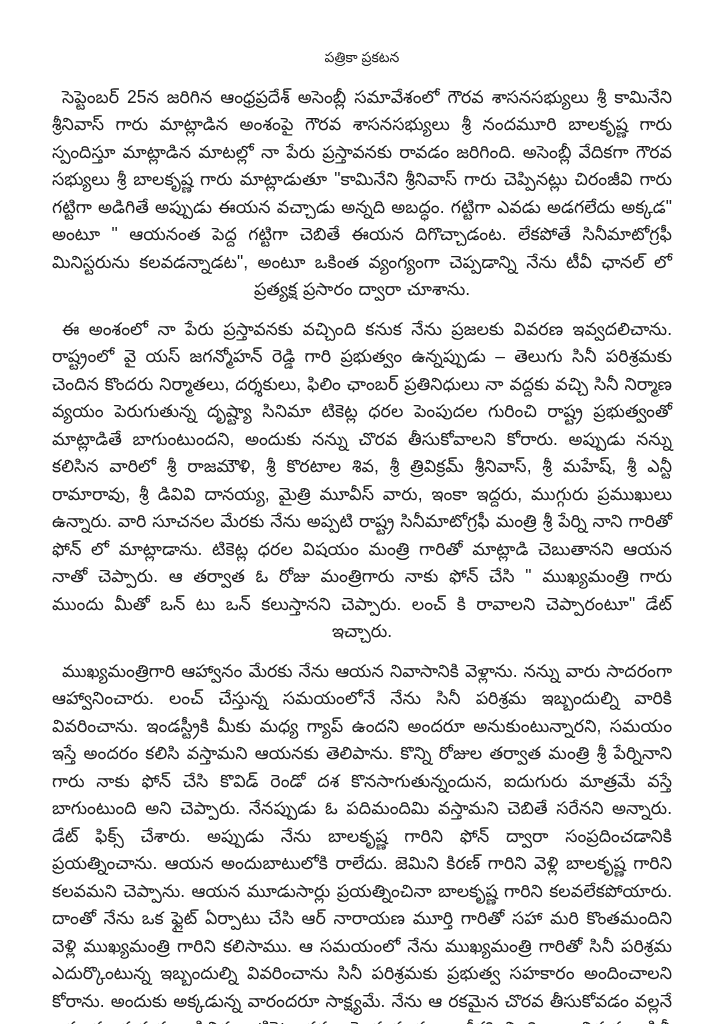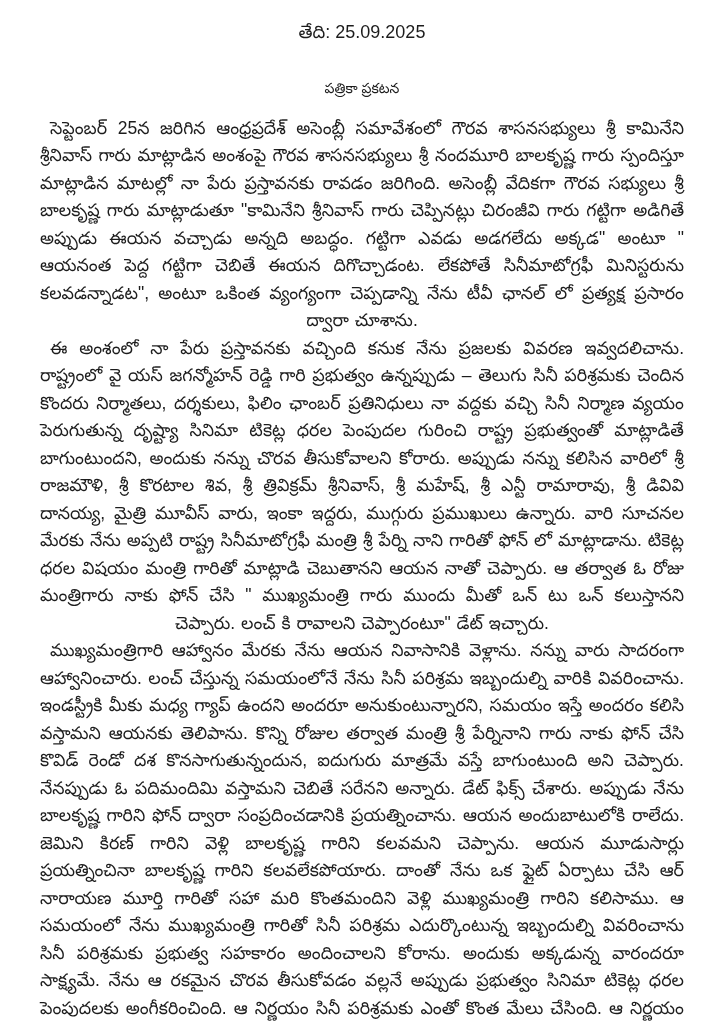--- a/index.html
+++ b/index.html
@@ -29,33 +29,32 @@
   }
   .doc-title {
     text-align: center;
     font-size: 14px;
     line-height: 1.4;
     margin: 34px 0 16px 0;
   }
   .body-text p {
     font-size: 17.5px;
     line-height: 27.5px;
-    margin: 0;
+    margin: 12px;
     text-align: justify;
     text-align-last: center;
     text-indent: 10px;
     word-spacing: 1px;
   }
 </style>
 </head>
 <body>
 
 <div class="page">
 
-  <div class="date-line">తేది: 25.09.2025</div>
 
   <div class="doc-title">పత్రికా ప్రకటన</div>
 
   <div class="body-text">
     <p>సెప్టెంబర్ 25న జరిగిన ఆంధ్రప్రదేశ్ అసెంబ్లీ సమావేశంలో గౌరవ శాసనసభ్యులు శ్రీ కామినేని శ్రీనివాస్ గారు మాట్లాడిన అంశంపై గౌరవ శాసనసభ్యులు శ్రీ నందమూరి బాలకృష్ణ గారు స్పందిస్తూ మాట్లాడిన మాటల్లో నా పేరు ప్రస్తావనకు రావడం జరిగింది. అసెంబ్లీ వేదికగా గౌరవ సభ్యులు శ్రీ బాలకృష్ణ గారు మాట్లాడుతూ "కామినేని శ్రీనివాస్ గారు చెప్పినట్లు చిరంజీవి గారు గట్టిగా అడిగితే అప్పుడు ఈయన వచ్చాడు అన్నది అబద్ధం. గట్టిగా ఎవడు అడగలేదు అక్కడ" అంటూ " ఆయనంత పెద్ద గట్టిగా చెబితే ఈయన దిగొచ్చాడంట. లేకపోతే సినీమాటోగ్రఫీ మినిస్టరును కలవడన్నాడట", అంటూ ఒకింత వ్యంగ్యంగా చెప్పడాన్ని నేను టీవీ ఛానల్ లో ప్రత్యక్ష ప్రసారం ద్వారా చూశాను.</p>
     <p>ఈ అంశంలో నా పేరు ప్రస్తావనకు వచ్చింది కనుక నేను ప్రజలకు వివరణ ఇవ్వదలిచాను. రాష్ట్రంలో వై యస్ జగన్మోహన్ రెడ్డి గారి ప్రభుత్వం ఉన్నప్పుడు – తెలుగు సినీ పరిశ్రమకు చెందిన కొందరు నిర్మాతలు, దర్శకులు, ఫిలిం ఛాంబర్ ప్రతినిధులు నా వద్దకు వచ్చి సినీ నిర్మాణ వ్యయం పెరుగుతున్న దృష్ట్యా సినిమా టికెట్ల ధరల పెంపుదల గురించి రాష్ట్ర ప్రభుత్వంతో మాట్లాడితే బాగుంటుందని, అందుకు నన్ను చొరవ తీసుకోవాలని కోరారు. అప్పుడు నన్ను కలిసిన వారిలో శ్రీ రాజమౌళి, శ్రీ కొరటాల శివ, శ్రీ త్రివిక్రమ్ శ్రీనివాస్, శ్రీ మహేష్, శ్రీ ఎన్టీ రామారావు, శ్రీ డివివి దానయ్య, మైత్రి మూవీస్ వారు, ఇంకా ఇద్దరు, ముగ్గురు ప్రముఖులు ఉన్నారు. వారి సూచనల మేరకు నేను అప్పటి రాష్ట్ర సినీమాటోగ్రఫీ మంత్రి శ్రీ పేర్ని నాని గారితో ఫోన్ లో మాట్లాడాను. టికెట్ల ధరల విషయం మంత్రి గారితో మాట్లాడి చెబుతానని ఆయన నాతో చెప్పారు. ఆ తర్వాత ఓ రోజు మంత్రిగారు నాకు ఫోన్ చేసి " ముఖ్యమంత్రి గారు ముందు మీతో ఒన్ టు ఒన్ కలుస్తానని చెప్పారు. లంచ్ కి రావాలని చెప్పారంటూ" డేట్ ఇచ్చారు.</p>
     <p>ముఖ్యమంత్రిగారి ఆహ్వానం మేరకు నేను ఆయన నివాసానికి వెళ్లాను. నన్ను వారు సాదరంగా ఆహ్వానించారు. లంచ్ చేస్తున్న సమయంలోనే నేను సినీ పరిశ్రమ ఇబ్బందుల్ని వారికి వివరించాను. ఇండస్ట్రీకి మీకు మధ్య గ్యాప్ ఉందని అందరూ అనుకుంటున్నారని, సమయం ఇస్తే అందరం కలిసి వస్తామని ఆయనకు తెలిపాను. కొన్ని రోజుల తర్వాత మంత్రి శ్రీ పేర్నినాని గారు నాకు ఫోన్ చేసి కొవిడ్ రెండో దశ కొనసాగుతున్నందున, ఐదుగురు మాత్రమే వస్తే బాగుంటుంది అని చెప్పారు. నేనప్పుడు ఓ పదిమందిమి వస్తామని చెబితే సరేనని అన్నారు. డేట్ ఫిక్స్ చేశారు. అప్పుడు నేను బాలకృష్ణ గారిని ఫోన్ ద్వారా సంప్రదించడానికి ప్రయత్నించాను. ఆయన అందుబాటులోకి రాలేదు. జెమిని కిరణ్ గారిని వెళ్లి బాలకృష్ణ గారిని కలవమని చెప్పాను. ఆయన మూడుసార్లు ప్రయత్నించినా బాలకృష్ణ గారిని కలవలేకపోయారు. దాంతో నేను ఒక ఫ్లైట్ ఏర్పాటు చేసి ఆర్ నారాయణ మూర్తి గారితో సహా మరి కొంతమందిని వెళ్లి ముఖ్యమంత్రి గారిని కలిసాము. ఆ సమయంలో నేను ముఖ్యమంత్రి గారితో సినీ పరిశ్రమ ఎదుర్కొంటున్న ఇబ్బందుల్ని వివరించాను సినీ పరిశ్రమకు ప్రభుత్వ సహకారం అందించాలని కోరాను. అందుకు అక్కడున్న వారందరూ సాక్ష్యమే. నేను ఆ రకమైన చొరవ తీసుకోవడం వల్లనే అప్పుడు ప్రభుత్వం సినిమా టికెట్ల ధరల పెంపుదలకు అంగీకరించింది. ఆ నిర్ణయం సినీ పరిశ్రమకు ఎంతో కొంత మేలు చేసింది. ఆ నిర్ణయం వల్ల మీ వీరసింహా రెడ్డి సినిమాకైనా, నా వాల్తేరు వీరయ్య సినిమాకైనా టికెట్ రేట్స్ పెంచడానికి కారణమైంది. తద్వారా ఇటు నిర్మాతలకు, అటు డిస్ట్రిబ్యూటర్లకు, ఎగ్జిబిటర్లకు లాభం చేకూరింది. నేను రాష్ట్ర ముఖ్యమంత్రితోనైనా, సామాన్యుడితోనైనా నా సహజ సిద్ధమైన ధోరణిలోనే గౌరవం ఇచ్చిపుచ్చుకునే విధానంలోనే మాట్లాడుతాను. నేను ప్రస్తుతం ఇండియాలో లేను కనుక పత్రికా ప్రకటన ద్వారా జరిగిన వాస్తవాన్ని అందరికీ తెలియచేస్తున్నాను.</p>
   </div>
 
 </div>

